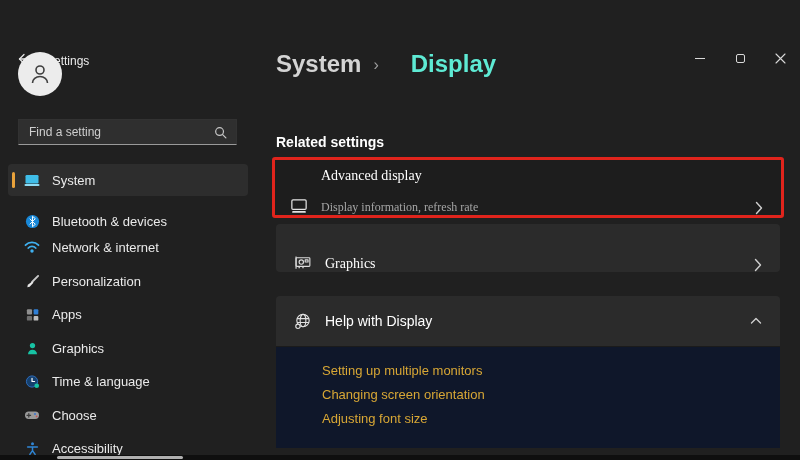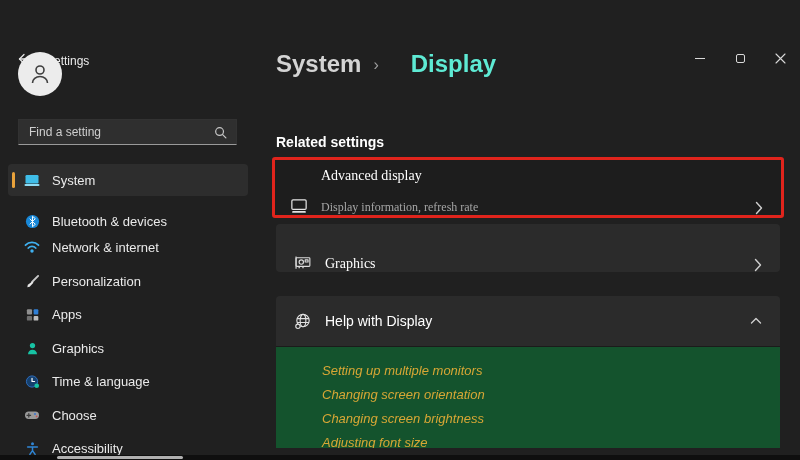--- a/index.html
+++ b/index.html
@@ -88,22 +88,22 @@
   .chevron { margin-right:18px; display:flex; flex:none; }
 
   .card-graphics { top:184px; height:48px; }
 
   .help-card {
     position:absolute; left:0; top:256px; width:504px; height:152px;
     background:var(--card_bg, #2b2b2b); border-radius:4px 4px 0 0; overflow:hidden;
   }
   .help-header { height:50px; display:flex; align-items:center; }
   .help-body {
-    height:102px; background:#14532d; border-top:1px solid #1b1b1b;
-    padding:16px 0 0 46px; display:flex; flex-direction:column;font-style:italic;
+    height:102px; background:#0f172a; border-top:1px solid #1b1b1b;
+    padding:16px 0 0 46px; display:flex; flex-direction:column;
   }
   .help-link {
     font-size:13px; color:var(--link_gold, #d8a735);
     text-decoration:none; line-height:16px; margin-bottom:8px; width:fit-content;
   }
 
   
   .bottom-strip { position:absolute; left:0; top:455px; width:800px; height:5px; background:#0f0f0f; }
   .bottom-bar { position:absolute; left:57px; top:456px; width:126px; height:3px; background:#b0b0b0; border-radius:2px; }
 
@@ -333,20 +333,19 @@
       </span>
       <span class="chevron">
         <svg width="12" height="8" viewBox="0 0 12 8" fill="none" stroke="#cfcfcf" stroke-width="1.4" stroke-linecap="round" stroke-linejoin="round">
           <polyline points="1.5,6 6,1.5 10.5,6"></polyline>
         </svg>
       </span>
     </div>
     <div class="help-body">
       <a class="help-link" href="#">Setting up multiple monitors</a>
       <a class="help-link" href="#">Changing screen orientation</a>
-      <a class="help-link" href="#">Changing screen brightness</a>
       <a class="help-link" href="#">Adjusting font size</a>
     </div>
   </div>
 </div>
 
 <div class="bottom-strip"></div>
 <div class="bottom-bar"></div>
 
 </body></html>

